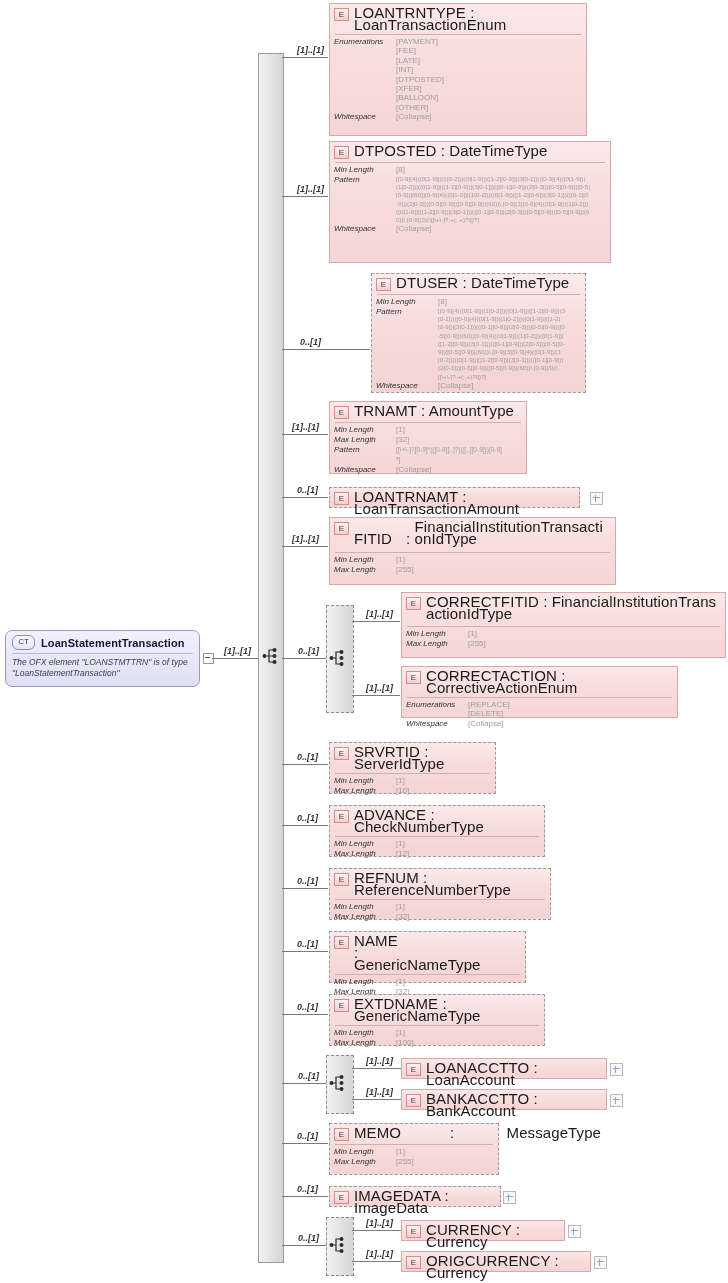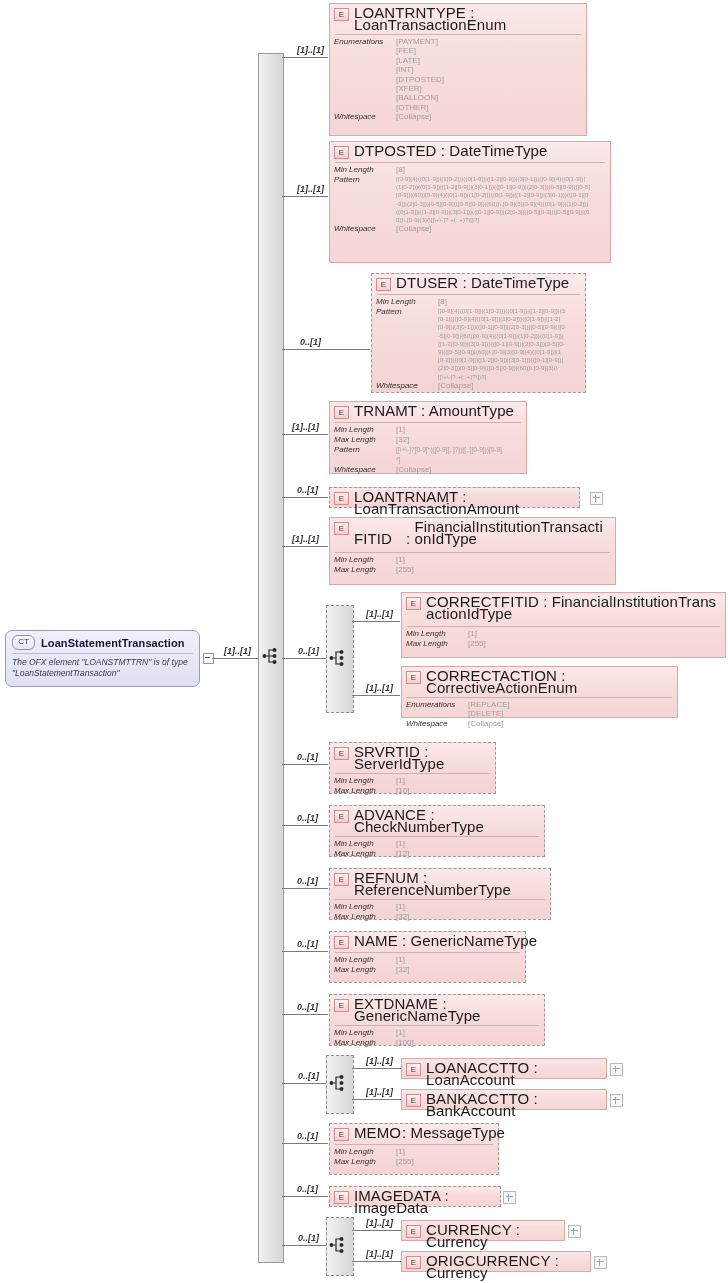--- a/index.html
+++ b/index.html
@@ -335,21 +335,21 @@
       <div class="fk">Min Length</div>
       <div class="fv">[1]</div>
       <div class="fk">Max Length</div>
       <div class="fv">[32]</div>
     </div>
   </div>
 
   <div class="node opt" style="left:329px;top:931px;width:197px;height:52px;">
     <div class="hdr">
       <div class="ebadge">E</div>
-      <div class="ttl" style="display:flex;">
+      <div class="ttl" style="display:flex;flex-direction:column;">
         <span class="nm" style="min-width:48px;display:inline-block;">NAME</span>
           <span>:&nbsp;</span>
           <span>GenericNameType</span>
       </div>
     </div>
     <div class="sep"></div>
     <div class="facets">
       <div class="fk">Min Length</div>
       <div class="fv">[1]</div>
       <div class="fk">Max Length</div>
@@ -402,21 +402,21 @@
       <div class="ttl">
         <span class="nm">BANKACCTTO</span><span> : </span><span>BankAccount</span>
       </div>
     </div>
   </div>
   <div class="expander" style="left:610px;top:1094px;"></div>
 
   <div class="node opt" style="left:329px;top:1123px;width:170px;height:52px;">
     <div class="hdr">
       <div class="ebadge">E</div>
-      <div class="ttl" style="display:flex;">
+      <div class="ttl" style="display:flex;gap:48px;">
         <span class="nm" style="min-width:48px;display:inline-block;">MEMO</span>
           <span>:&nbsp;</span>
           <span>MessageType</span>
       </div>
     </div>
     <div class="sep"></div>
     <div class="facets">
       <div class="fk">Min Length</div>
       <div class="fv">[1]</div>
       <div class="fk">Max Length</div>

